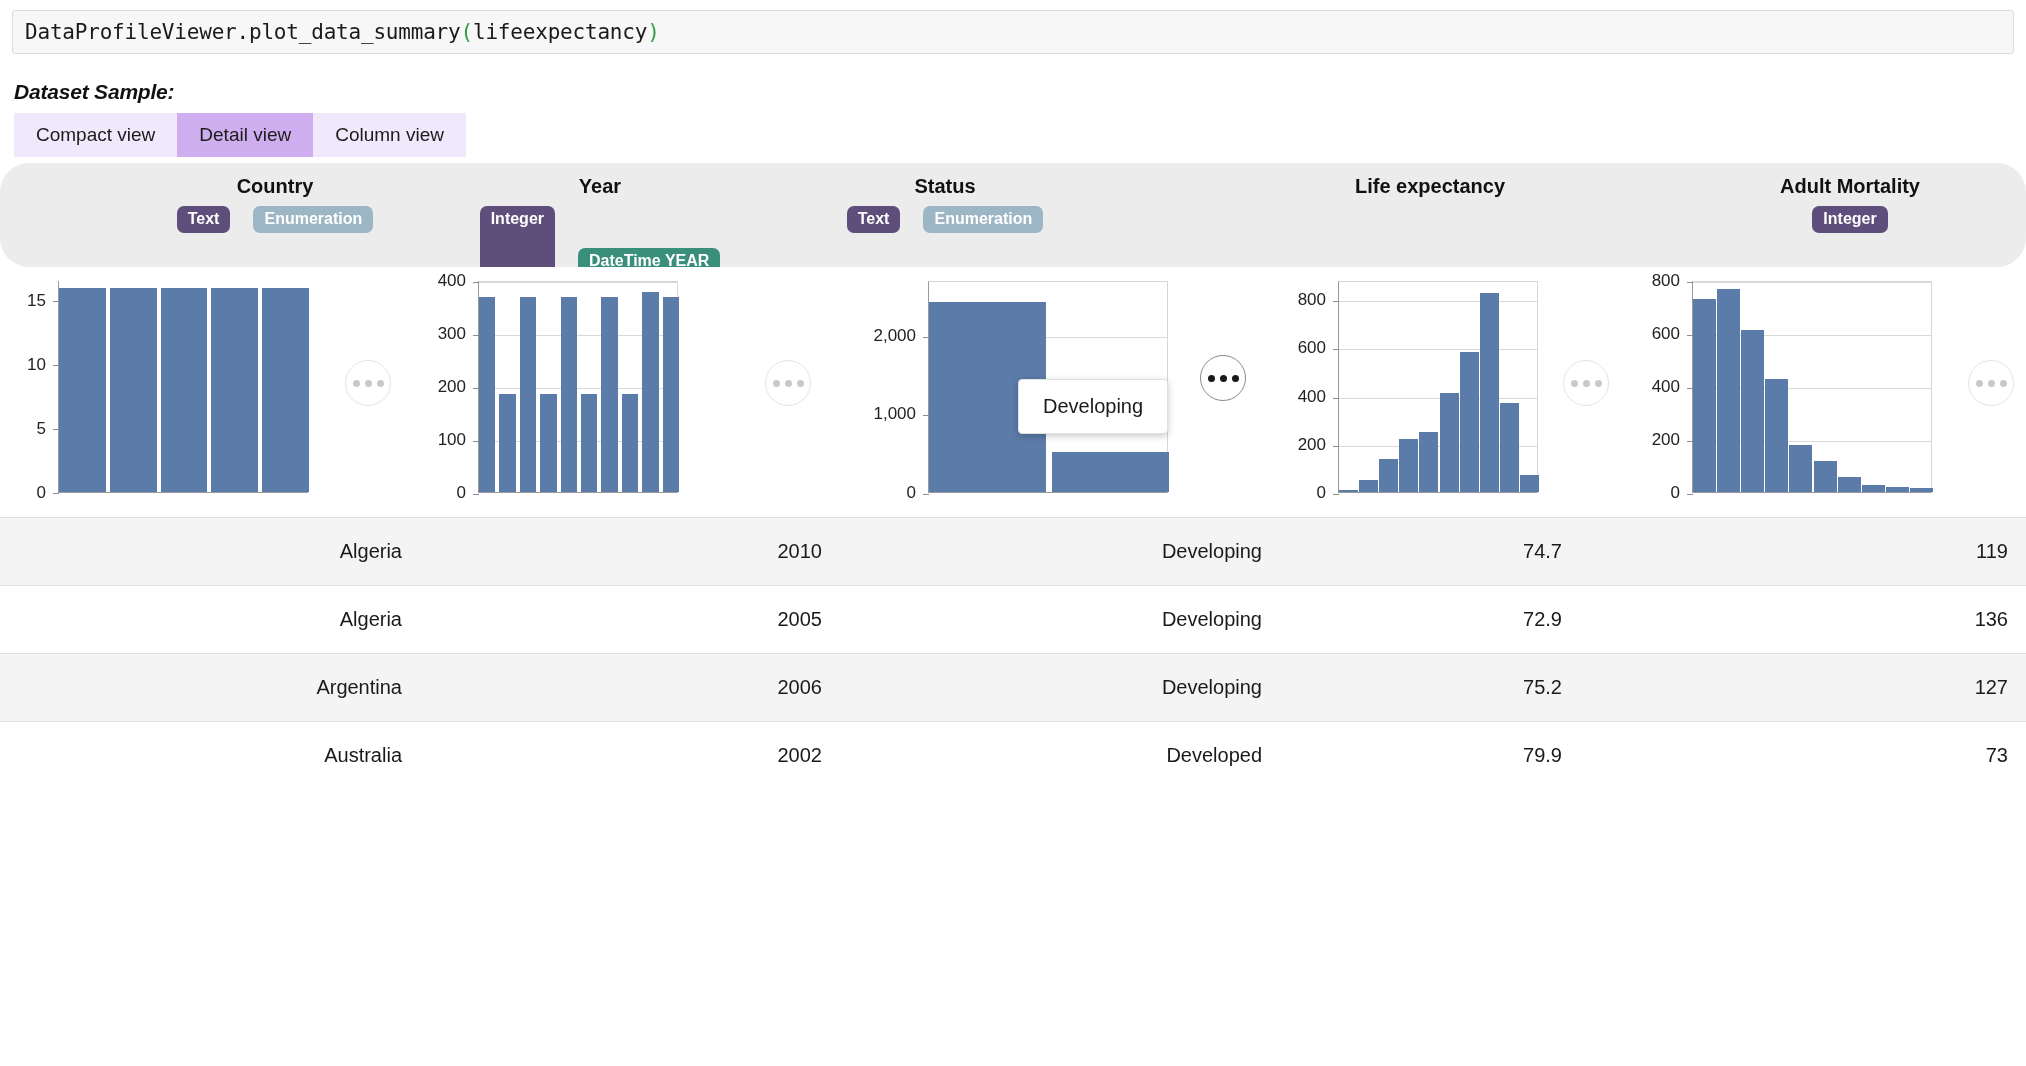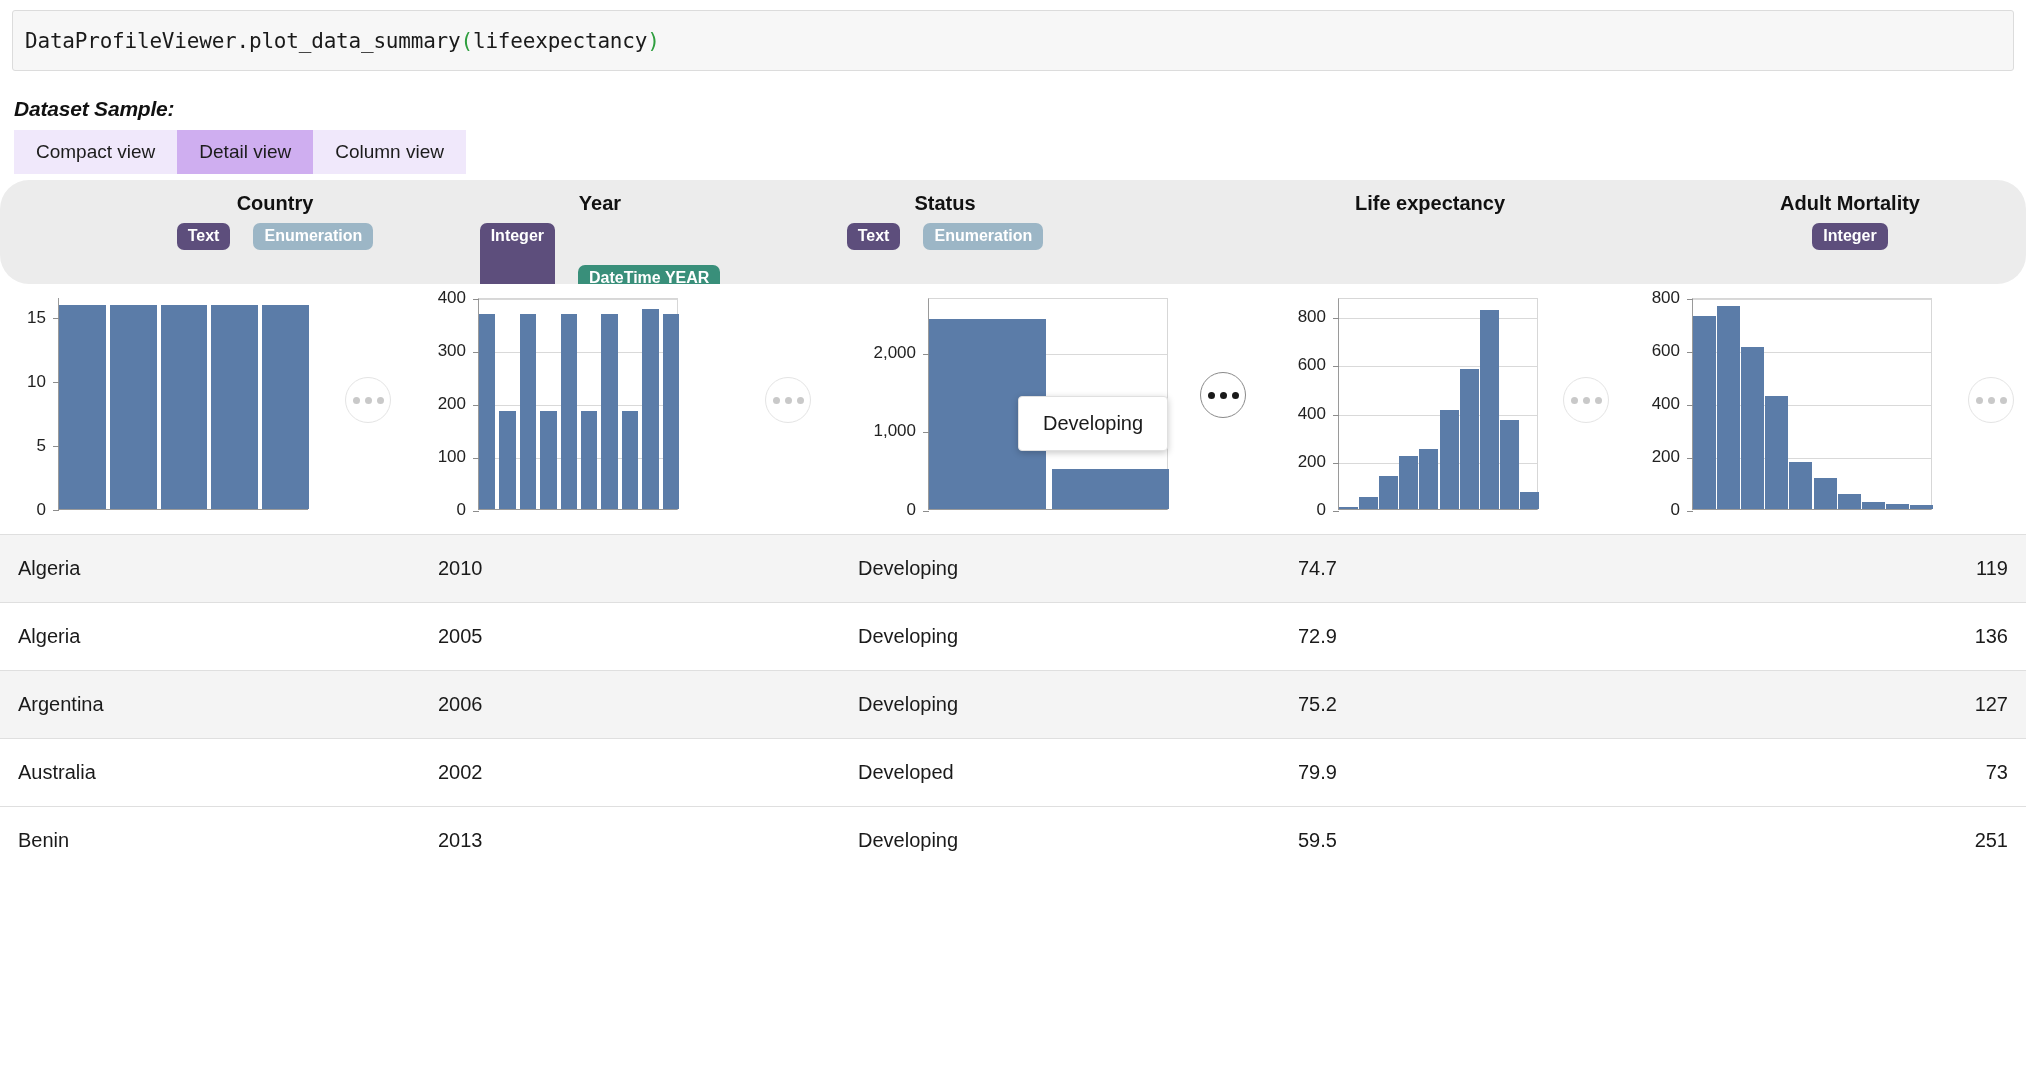--- a/index.html
+++ b/index.html
@@ -7,21 +7,21 @@
     margin: 0; padding: 0;
     width: 2026px; height: 1066px;
     background: #ffffff;
     font-family: "Liberation Sans", sans-serif;
     overflow: hidden;
   }
 
   
   .code-bar {
     margin: 10px 12px 0 12px;
-    height: 61px;
+    height: 44px;
     background: #f7f7f7;
     border: 1px solid #dcdcdc;
     border-radius: 3px;
     display: flex;
     align-items: center;
     padding: 0 12px;
   }
   .code-text {
     font-family: "DejaVu Sans Mono", "Liberation Mono", monospace;
     font-size: 21px;
@@ -193,21 +193,21 @@
   
   .data-table {
     width: 2026px;
     border-collapse: collapse;
     table-layout: fixed;
   }
   .data-table td {
     height: 68px;
     font-size: 20px;
     color: #1a1a1a;
-    text-align: left;
+    text-align: right;
     padding: 0 18px;
     border-top: 1px solid #dfdfdf;
   }
   .data-table tr.alt { background: #f4f4f4; }
   .data-table td.num { text-align: right; }
 </style>
 </head>
 <body>
 
 <div class="code-bar">
@@ -455,21 +455,14 @@
       <td>75.2</td>
       <td class="num">127</td>
     </tr>
     <tr>
       <td>Australia</td>
       <td>2002</td>
       <td>Developed</td>
       <td>79.9</td>
       <td class="num">73</td>
     </tr>
-    <tr>
-      <td>Benin</td>
-      <td>2013</td>
-      <td>Developing</td>
-      <td>59.5</td>
-      <td class="num">251</td>
-    </tr>
   </tbody>
 </table>
 
 </body></html>

